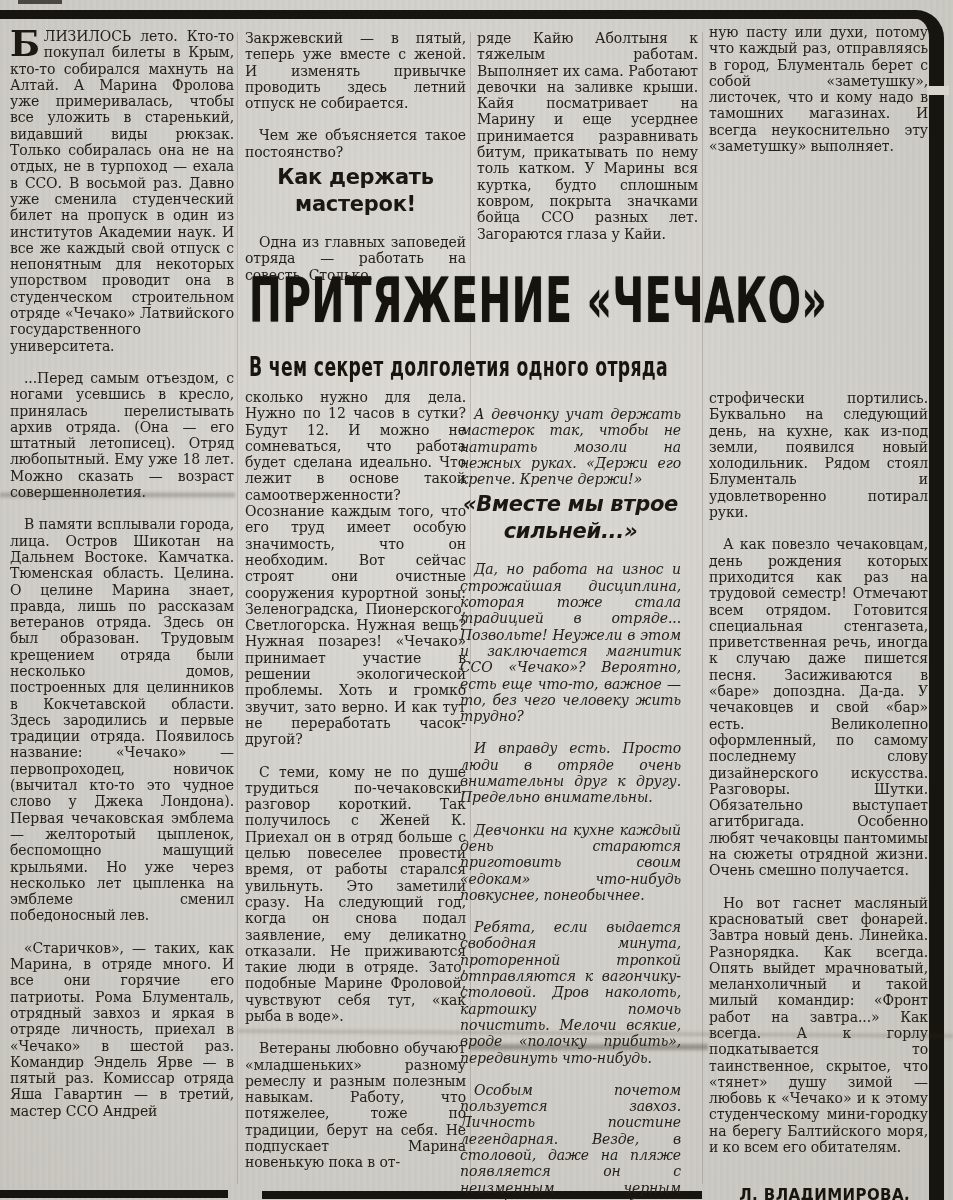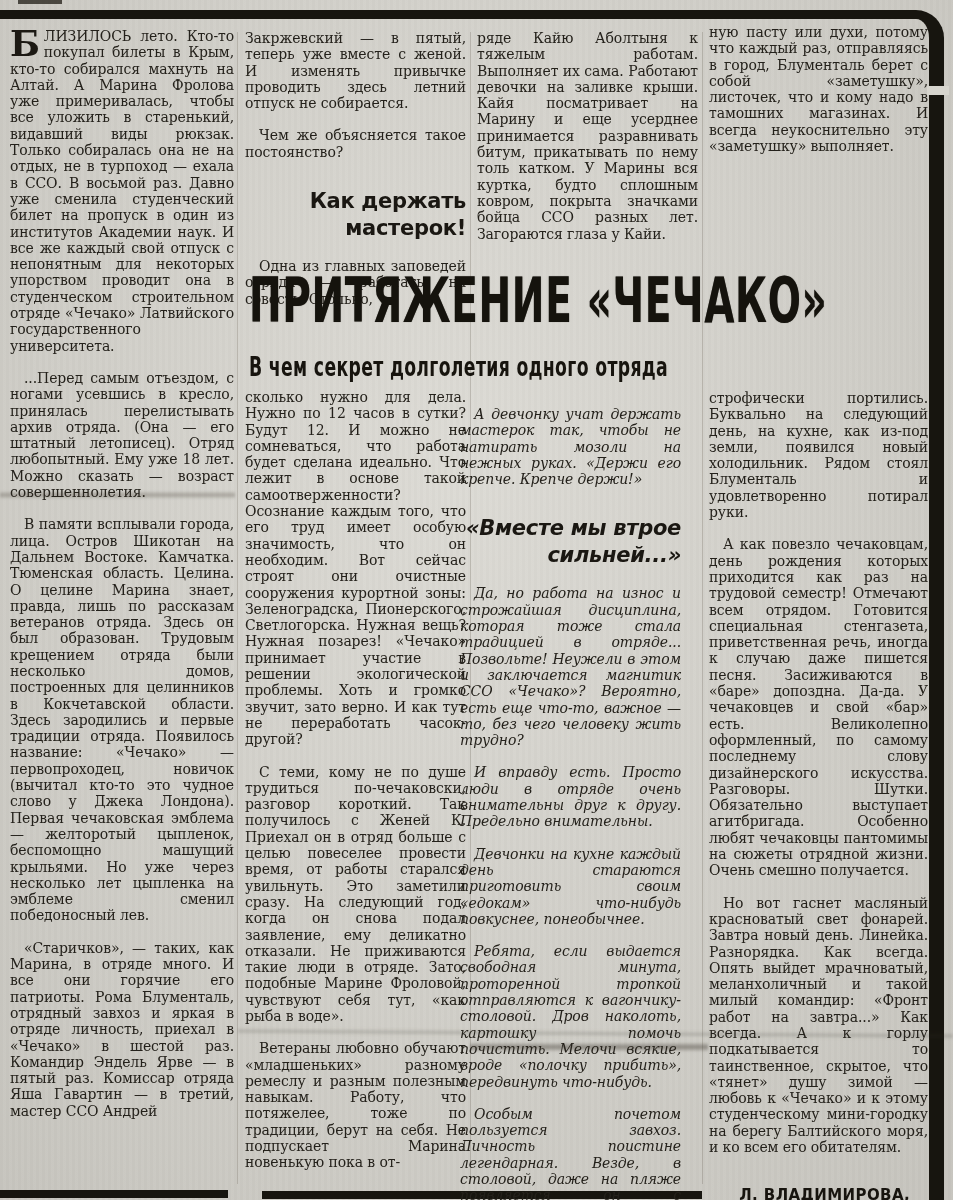--- a/index.html
+++ b/index.html
@@ -42,21 +42,21 @@
   #col4b{left:709px;top:390px;width:219px;height:795px;}
 
   .dropcap{
     float:left;font-weight:bold;font-size:35px;line-height:29px;
     padding:1px 4px 0 0;color:#1c1913;
   }
 
   .kicker{
     font-family:"DejaVu Sans", sans-serif;font-weight:bold;
     font-size:21px;line-height:27px;letter-spacing:-.3px;
-    text-align:right;margin:28px 0 9px 0;color:#1a1712;
+    text-align:center;margin:4px 0 9px 0;color:#1a1712;
   }
 
   #headline{position:absolute;left:249px;top:266px;white-space:nowrap;}
   #headline .hl{
     display:inline-block;transform:scaleX(.62);transform-origin:left center;
     font-family:"DejaVu Sans", sans-serif;font-weight:bold;
     font-size:63px;line-height:70px;letter-spacing:1px;color:#15130d;
     text-shadow:0 0 1px rgba(21,19,13,.6);
   }
   #subhead{position:absolute;left:249px;top:352px;white-space:nowrap;}

